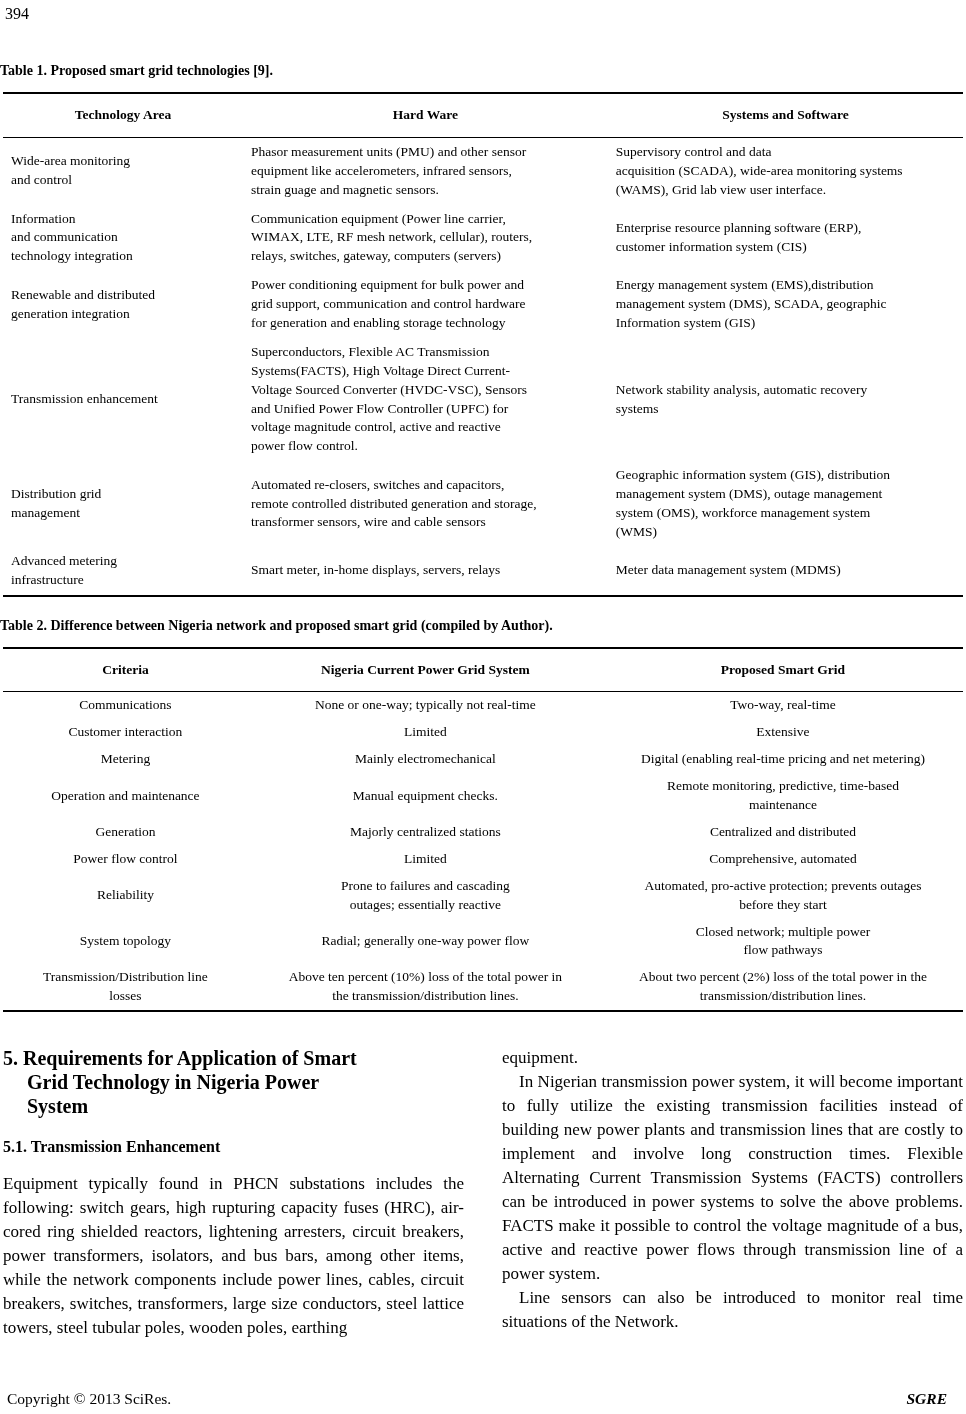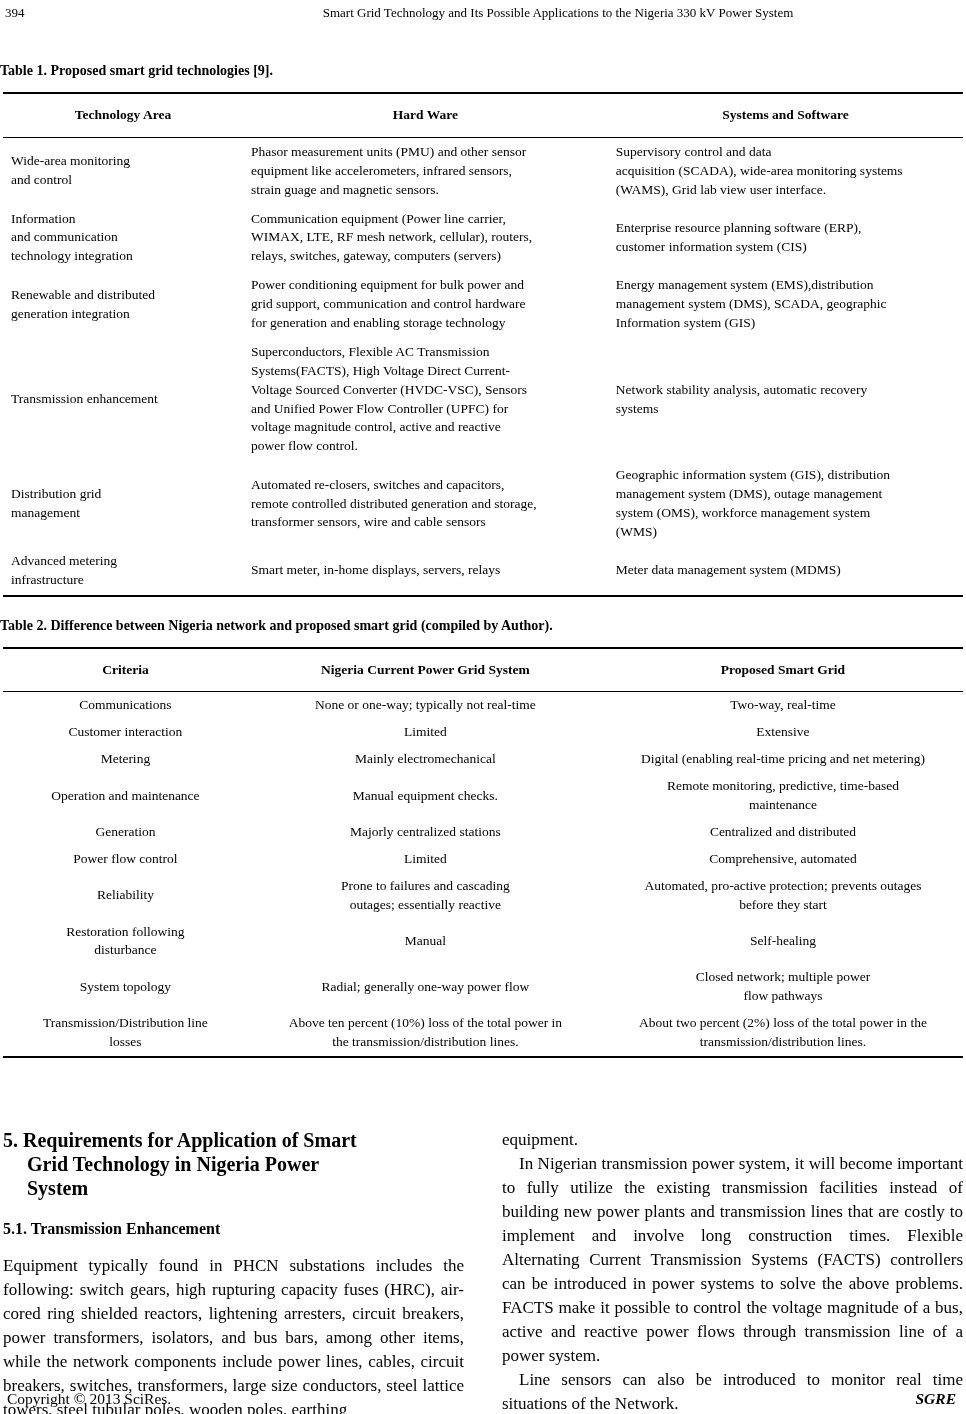--- a/index.html
+++ b/index.html
@@ -3,21 +3,21 @@
 <meta charset="utf-8">
 <style>
   html,body{margin:0;padding:0;background:#fff;}
   .page{
     width:966px;height:1414px;position:relative;overflow:hidden;
     background:#fff;color:#000;
     font-family:"Liberation Serif", serif;
     box-sizing:border-box;
   }
   
-  .page-header{position:relative;padding-top:5px;font-size:13px;height:22px;}
+  .page-header{position:relative;padding-top:5px;font-size:16px;height:22px;}
   .page-num{position:absolute;left:5px;top:5px;}
   .running-title{text-align:center;padding-left:150px;}
   
   .caption{text-align:left;font-weight:bold;font-size:14px;}
   .caption1{margin:36px 0 13px;}
   .caption2{margin:21px 0 13px;}
   
   table{
     width:960px;margin:0 3px;border-collapse:collapse;
     font-size:13.5px;line-height:1.4;
@@ -25,44 +25,43 @@
   }
   thead th{
     border-bottom:1px solid #000;
     font-weight:bold;text-align:center;
     padding:12px 4px;font-size:13.5px;
   }
   td{vertical-align:middle;white-space:pre-line;}
   .t1 td{padding:5px 8px;text-align:left;}
   .t2 td{padding:4px 6px;text-align:center;}
   
-  .body-cols{display:flex;gap:38px;padding:34px 3px 0 3px;margin-top:36px;}
+  .body-cols{display:flex;gap:38px;padding:34px 3px 0 3px;}
   .col{flex:1;font-size:17px;line-height:24px;text-align:justify;}
   .sec-heading{font-size:20px;line-height:24px;font-weight:bold;margin:0 0 17px 0;text-align:left;}
   .sec-line{display:block;}
   .sec-line.indent{padding-left:24px;}
   .subsec-heading{font-size:16px;line-height:24px;font-weight:bold;margin:0 0 13px 0;text-align:left;}
   .col p{margin:0;}
   .col p.indent{text-indent:17px;}
   
   .page-footer{
-    position:absolute;left:0;right:3px;bottom:6px;
+    position:absolute;left:0;right:12px;bottom:6px;
     display:flex;justify-content:space-between;
     padding:0 7px;font-size:15.5px;
   }
   .journal-abbrev{font-weight:bold;font-style:italic;}
 </style>
 </head>
 <body>
 
 <div class="page">
 
   <div class="page-header">
     <span class="page-num">394</span>
-    <div class="running-title">Smart Grid Technology and Its Possible Applications to the Nigeria 330 kV Power System</div>
   </div>
 
   <div class="caption caption1">Table 1. Proposed smart grid technologies [9].</div>
   <table class="t1">
     <colgroup>
         <col style="width:25%">
         <col style="width:38%">
         <col style="width:37%">
       </colgroup>
     <thead>
@@ -179,26 +178,20 @@
         <td>Power flow control</td>
         <td>Limited</td>
         <td>Comprehensive, automated</td>
       </tr>
       <tr>
         <td>Reliability</td>
         <td>Prone to failures and cascading
 outages; essentially reactive</td>
         <td>Automated, pro-active protection; prevents outages
 before they start</td>
-      </tr>
-      <tr>
-        <td>Restoration following
-disturbance</td>
-        <td>Manual</td>
-        <td>Self-healing</td>
       </tr>
       <tr>
         <td>System topology</td>
         <td>Radial; generally one-way power flow</td>
         <td>Closed network; multiple power
 flow pathways</td>
       </tr>
       <tr>
         <td>Transmission/Distribution line
 losses</td>

